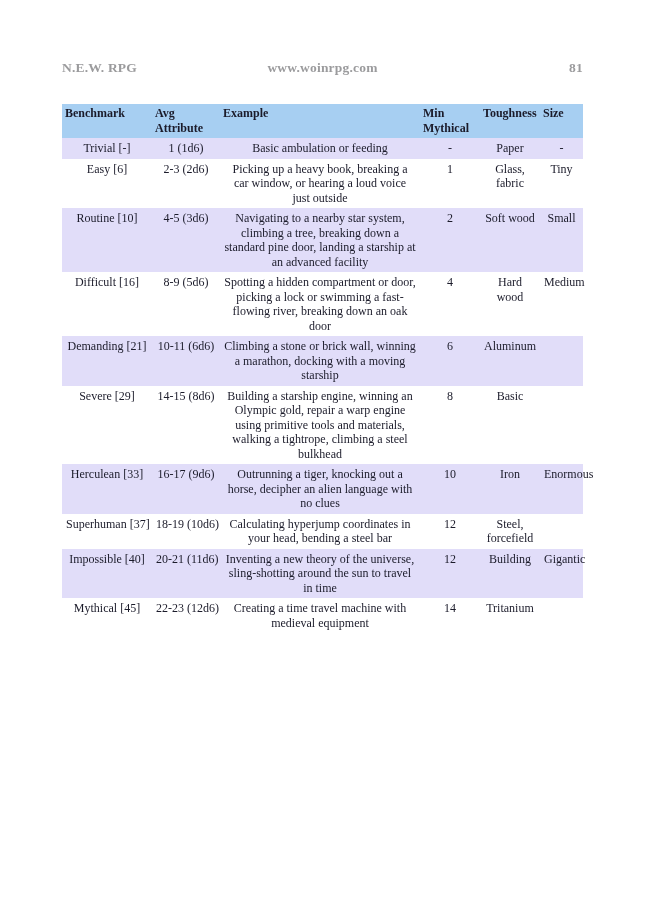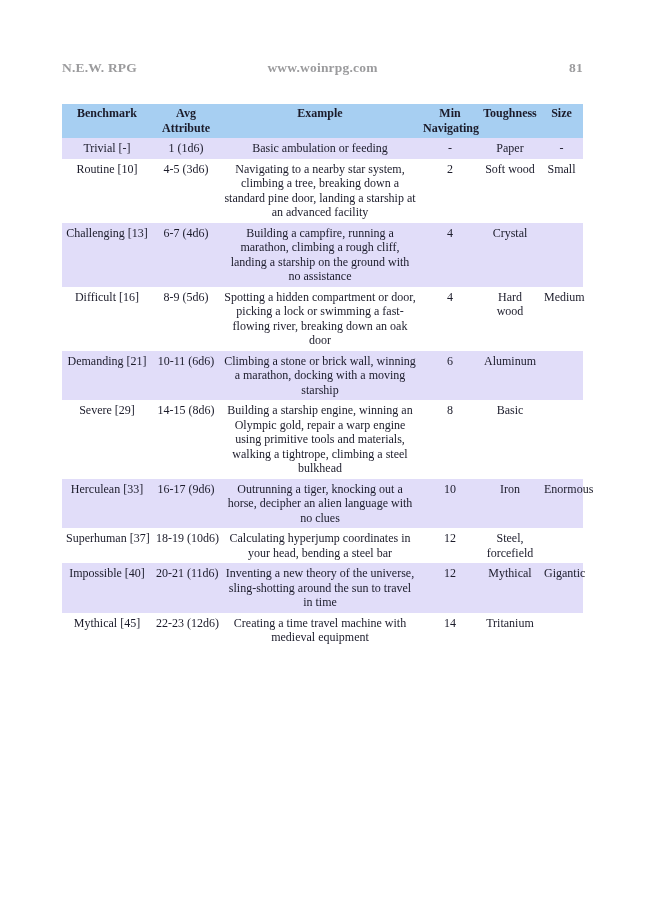--- a/index.html
+++ b/index.html
@@ -36,21 +36,21 @@
     table-layout: fixed;
     width: 521px;
     margin-top: 28px;
     font-size: 12px;
     line-height: 14.5px;
     color: var(--text);
   }
   .benchmark-table th {
     background: var(--header-bg);
     font-weight: bold;
-    text-align: center;
+    text-align: left;
     vertical-align: top;
     padding: 2px 3px 3px 3px;
   }
   .benchmark-table td {
     text-align: center;
     vertical-align: top;
     padding: 3px 4px;
   }
   .benchmark-table tbody tr:nth-child(odd) { background: var(--stripe-bg); }
   .benchmark-table td.col-0,
@@ -73,49 +73,49 @@
         <col style="width: 200px;">
         <col style="width: 60px;">
         <col style="width: 60px;">
         <col style="width: 43px;">
       </colgroup>
     <thead>
       <tr id="table-header-row">
           <th>Benchmark</th>
           <th>Avg Attribute</th>
           <th>Example</th>
-          <th>Min Navigating</th>
+          <th>Min Mythical</th>
           <th>Toughness</th>
           <th>Size</th>
         </tr>
     </thead>
     <tbody id="table-body">
         <tr>
           <td class="col-0">Trivial [-]</td>
           <td class="col-1">1 (1d6)</td>
           <td class="col-2">Basic ambulation or feeding</td>
           <td class="col-3">-</td>
           <td class="col-4">Paper</td>
           <td class="col-5">-</td>
         </tr>
         <tr>
+          <td class="col-0">Easy [6]</td>
+          <td class="col-1">2-3 (2d6)</td>
+          <td class="col-2">Picking up a heavy book, breaking a car window,  or hearing a loud voice just outside</td>
+          <td class="col-3">1</td>
+          <td class="col-4">Glass, fabric</td>
+          <td class="col-5">Tiny</td>
+        </tr>
+        <tr>
           <td class="col-0">Routine [10]</td>
           <td class="col-1">4-5 (3d6)</td>
           <td class="col-2">Navigating to a nearby star system, climbing a tree, breaking down a standard pine door, landing a starship at an advanced facility</td>
           <td class="col-3">2</td>
           <td class="col-4">Soft wood</td>
           <td class="col-5">Small</td>
-        </tr>
-        <tr>
-          <td class="col-0">Challenging [13]</td>
-          <td class="col-1">6-7 (4d6)</td>
-          <td class="col-2">Building a campfire, running a marathon, climbing a rough cliff, landing a starship on the ground with no assistance</td>
-          <td class="col-3">4</td>
-          <td class="col-4">Crystal</td>
-          <td class="col-5"></td>
         </tr>
         <tr>
           <td class="col-0">Difficult [16]</td>
           <td class="col-1">8-9 (5d6)</td>
           <td class="col-2">Spotting a hidden compartment or door, picking a lock or swimming a fast-flowing river, breaking down an oak door</td>
           <td class="col-3">4</td>
           <td class="col-4">Hard wood</td>
           <td class="col-5">Medium</td>
         </tr>
         <tr>
@@ -148,21 +148,21 @@
           <td class="col-2">Calculating hyperjump coordinates in your head, bending a steel bar</td>
           <td class="col-3">12</td>
           <td class="col-4">Steel, forcefield</td>
           <td class="col-5"></td>
         </tr>
         <tr>
           <td class="col-0">Impossible [40]</td>
           <td class="col-1">20-21 (11d6)</td>
           <td class="col-2">Inventing a new theory of the universe, sling-shotting around the sun to travel in time</td>
           <td class="col-3">12</td>
-          <td class="col-4">Mythical</td>
+          <td class="col-4">Building</td>
           <td class="col-5">Gigantic</td>
         </tr>
         <tr>
           <td class="col-0">Mythical [45]</td>
           <td class="col-1">22-23 (12d6)</td>
           <td class="col-2">Creating a time travel machine with medieval equipment</td>
           <td class="col-3">14</td>
           <td class="col-4">Tritanium</td>
           <td class="col-5"></td>
         </tr>

